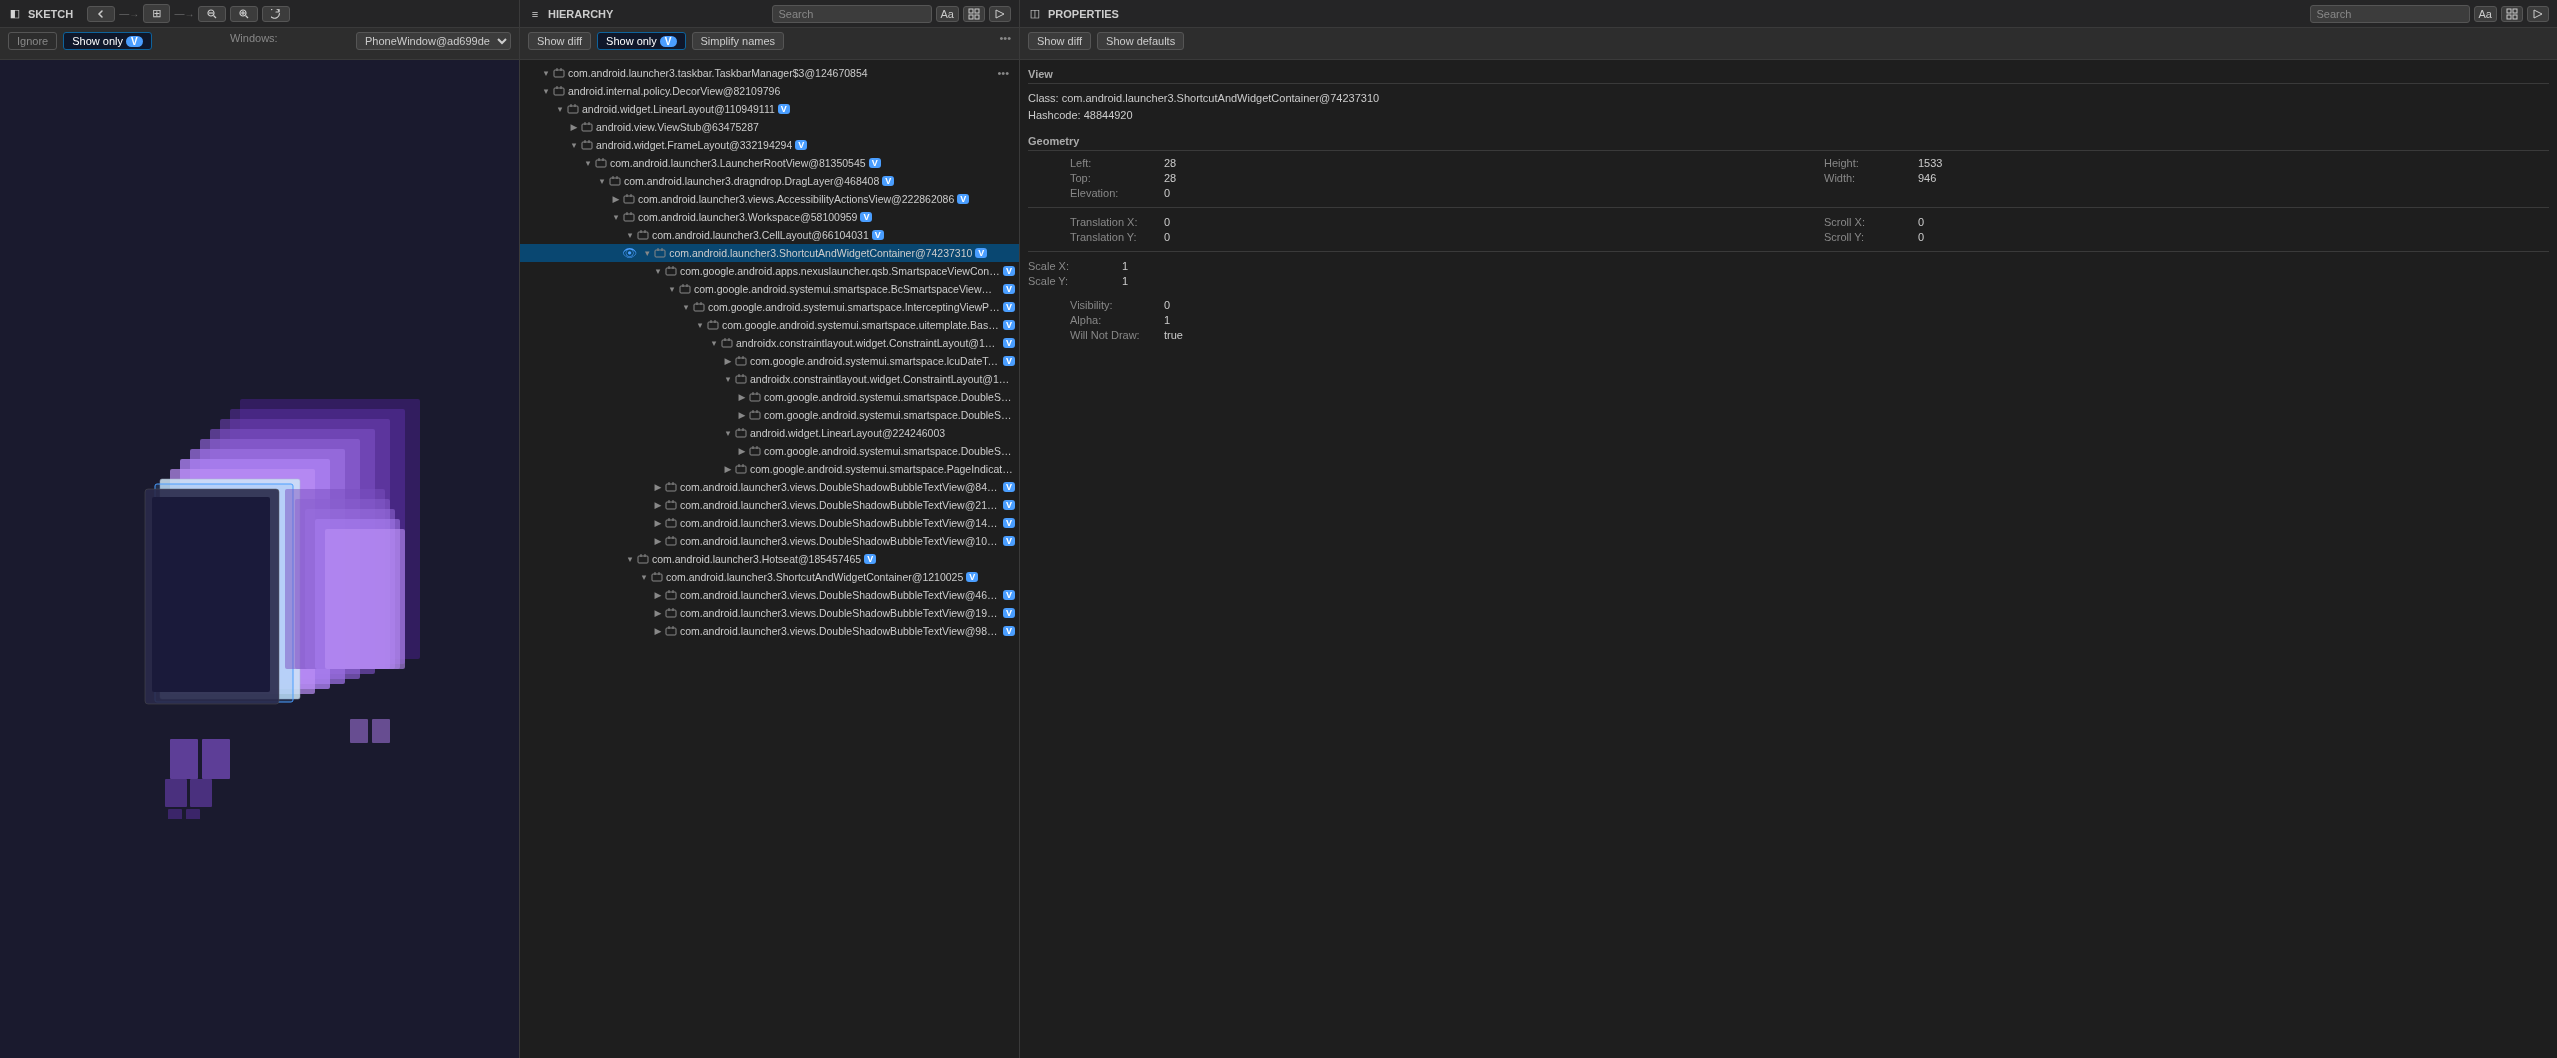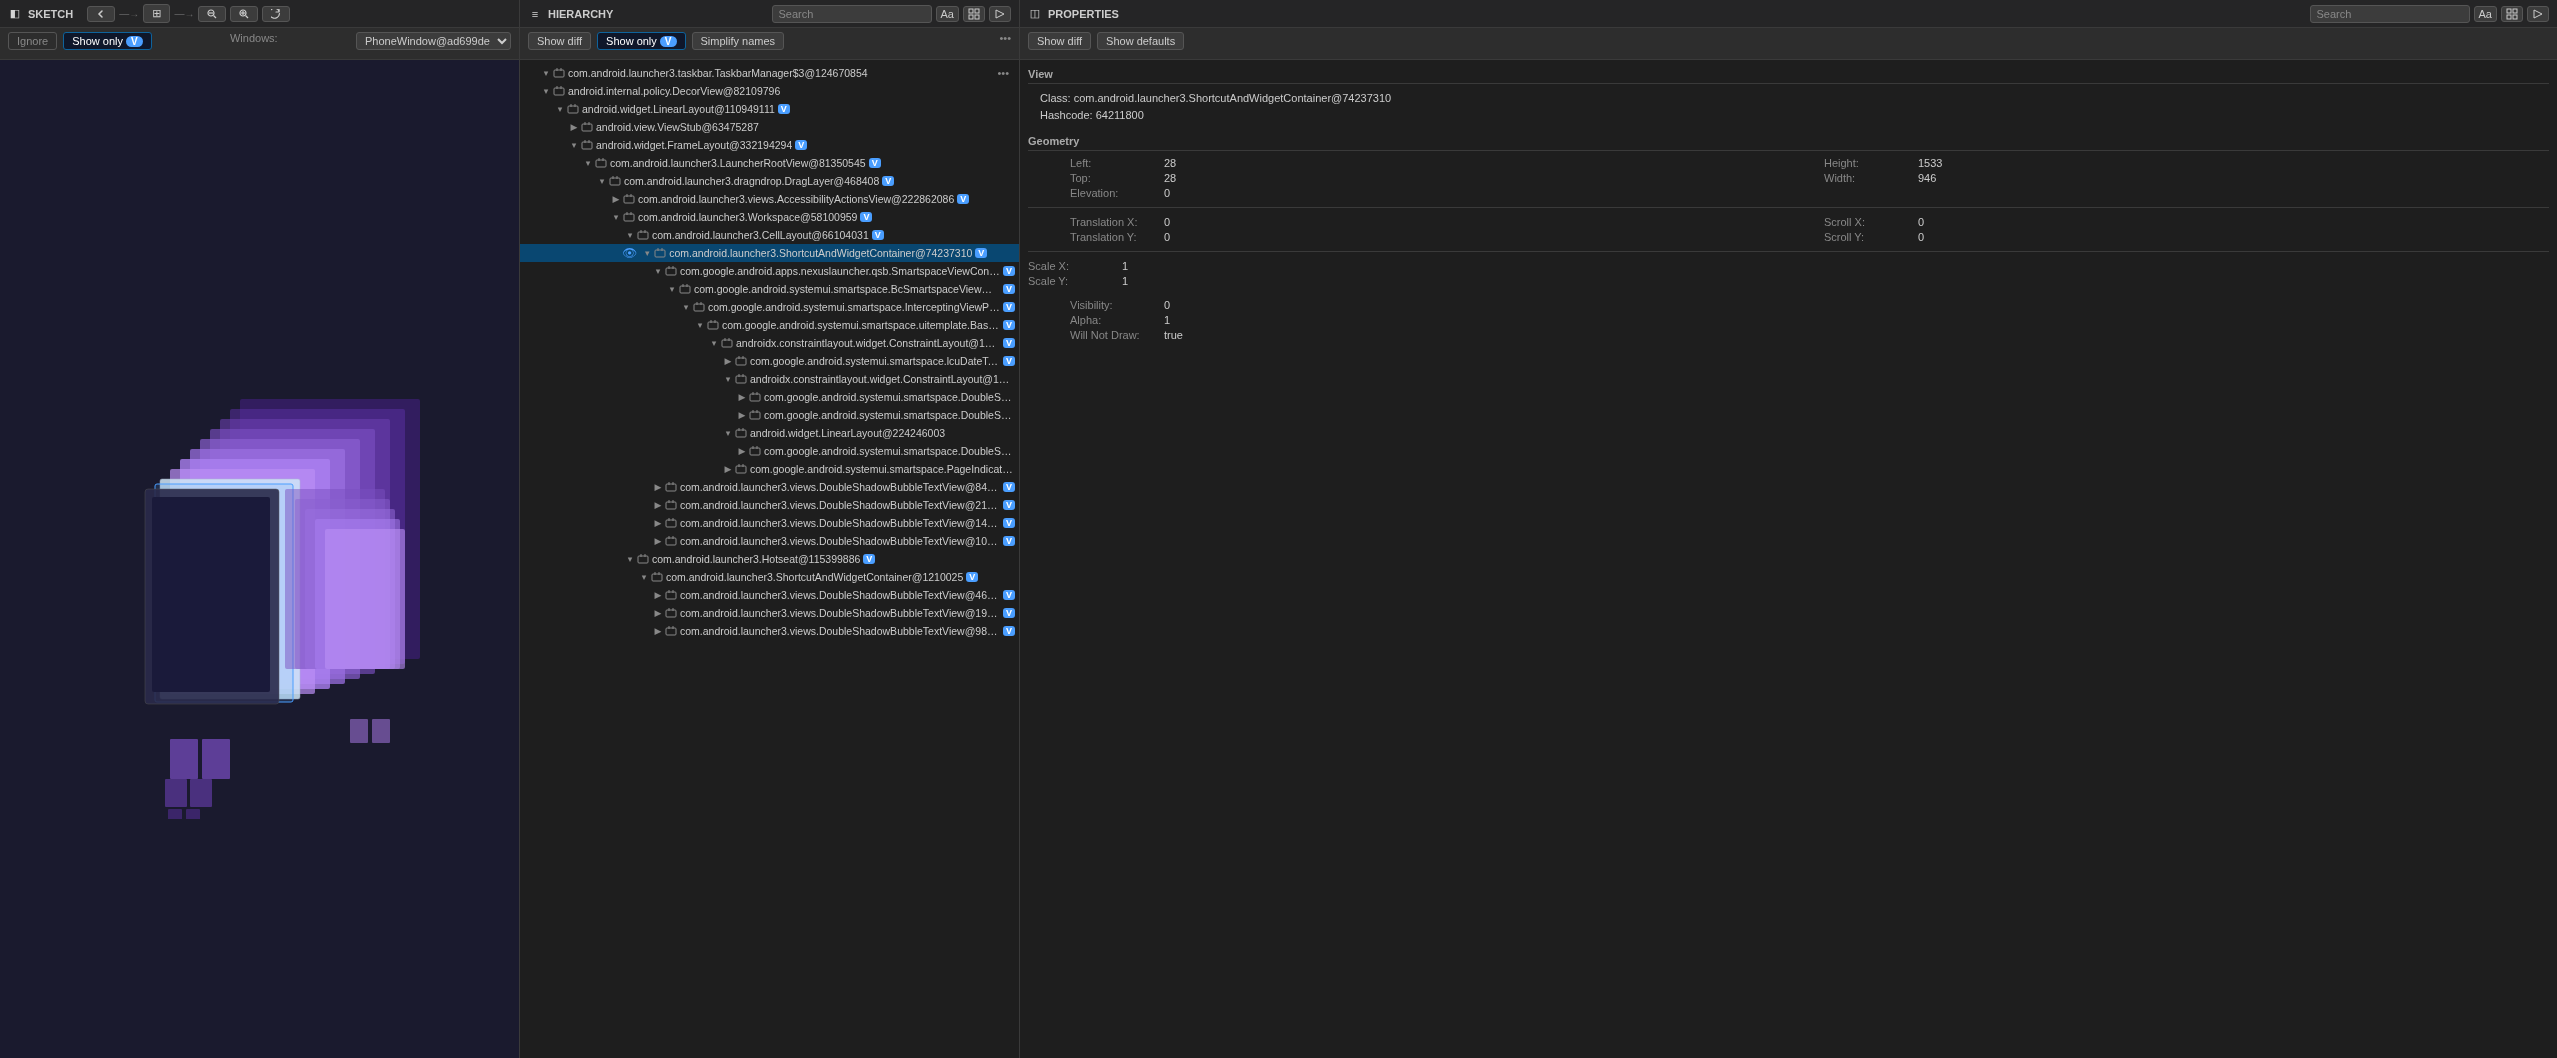--- a/index.html
+++ b/index.html
@@ -227,21 +227,20 @@
       margin-bottom: 6px;
       padding-bottom: 3px;
       border-bottom: 1px solid #3a3a3a;
     }
 
     .prop-view-info {
       font-size: 11px;
       color: #cccccc;
       margin-bottom: 8px;
       line-height: 1.5;
-      margin-left: 12px;
     }
 
     .prop-grid {
       display: grid;
       grid-template-columns: 1fr 1fr;
       gap: 4px 29px;
       margin-left: 42px;
     }
 
     .prop-group {
@@ -784,21 +783,21 @@
         <div class="tree-item">
           <span style="display:inline-block; width:100px; flex-shrink:0;"></span>
           <span class="tree-toggle" style="flex-shrink:0;">▾</span>
           <span class="tree-icon">
       <svg width="12" height="12" viewBox="0 0 12 12">
         <rect x="1" y="3" width="10" height="7" rx="1" fill="none" stroke="#888" stroke-width="1"></rect>
         <line x1="4" y1="1" x2="4" y2="4" stroke="#888" stroke-width="1"></line>
         <line x1="8" y1="1" x2="8" y2="4" stroke="#888" stroke-width="1"></line>
       </svg>
     </span>
-          <span class="tree-label">com.android.launcher3.Hotseat@115399886</span>
+          <span class="tree-label">com.android.launcher3.Hotseat@185457465</span>
           <span class="v-badge">V</span>
         </div>
         <div class="tree-item">
           <span style="display:inline-block; width:114px; flex-shrink:0;"></span>
           <span class="tree-toggle" style="flex-shrink:0;">▾</span>
           <span class="tree-icon">
       <svg width="12" height="12" viewBox="0 0 12 12">
         <rect x="1" y="3" width="10" height="7" rx="1" fill="none" stroke="#888" stroke-width="1"></rect>
         <line x1="4" y1="1" x2="4" y2="4" stroke="#888" stroke-width="1"></line>
         <line x1="8" y1="1" x2="8" y2="4" stroke="#888" stroke-width="1"></line>
@@ -877,21 +876,21 @@
     <button class="btn">Show defaults</button>
   </div>
   <div class="properties-body">
 
     <div class="prop-section">
       <div class="prop-section-title">View</div>
       <div class="prop-view-info">
         <span>Class:</span>
         <span>com.android.launcher3.ShortcutAndWidgetContainer@74237310</span><br>
         <span>Hashcode:</span>
-        <span>64211800</span>
+        <span>48844920</span>
       </div>
     </div>
 
     <div class="prop-section">
       <div class="prop-section-title">Geometry</div>
       <div class="prop-grid">
 
         <div class="prop-group">
           <div class="prop-row">
             <span class="prop-key">Left:</span>

